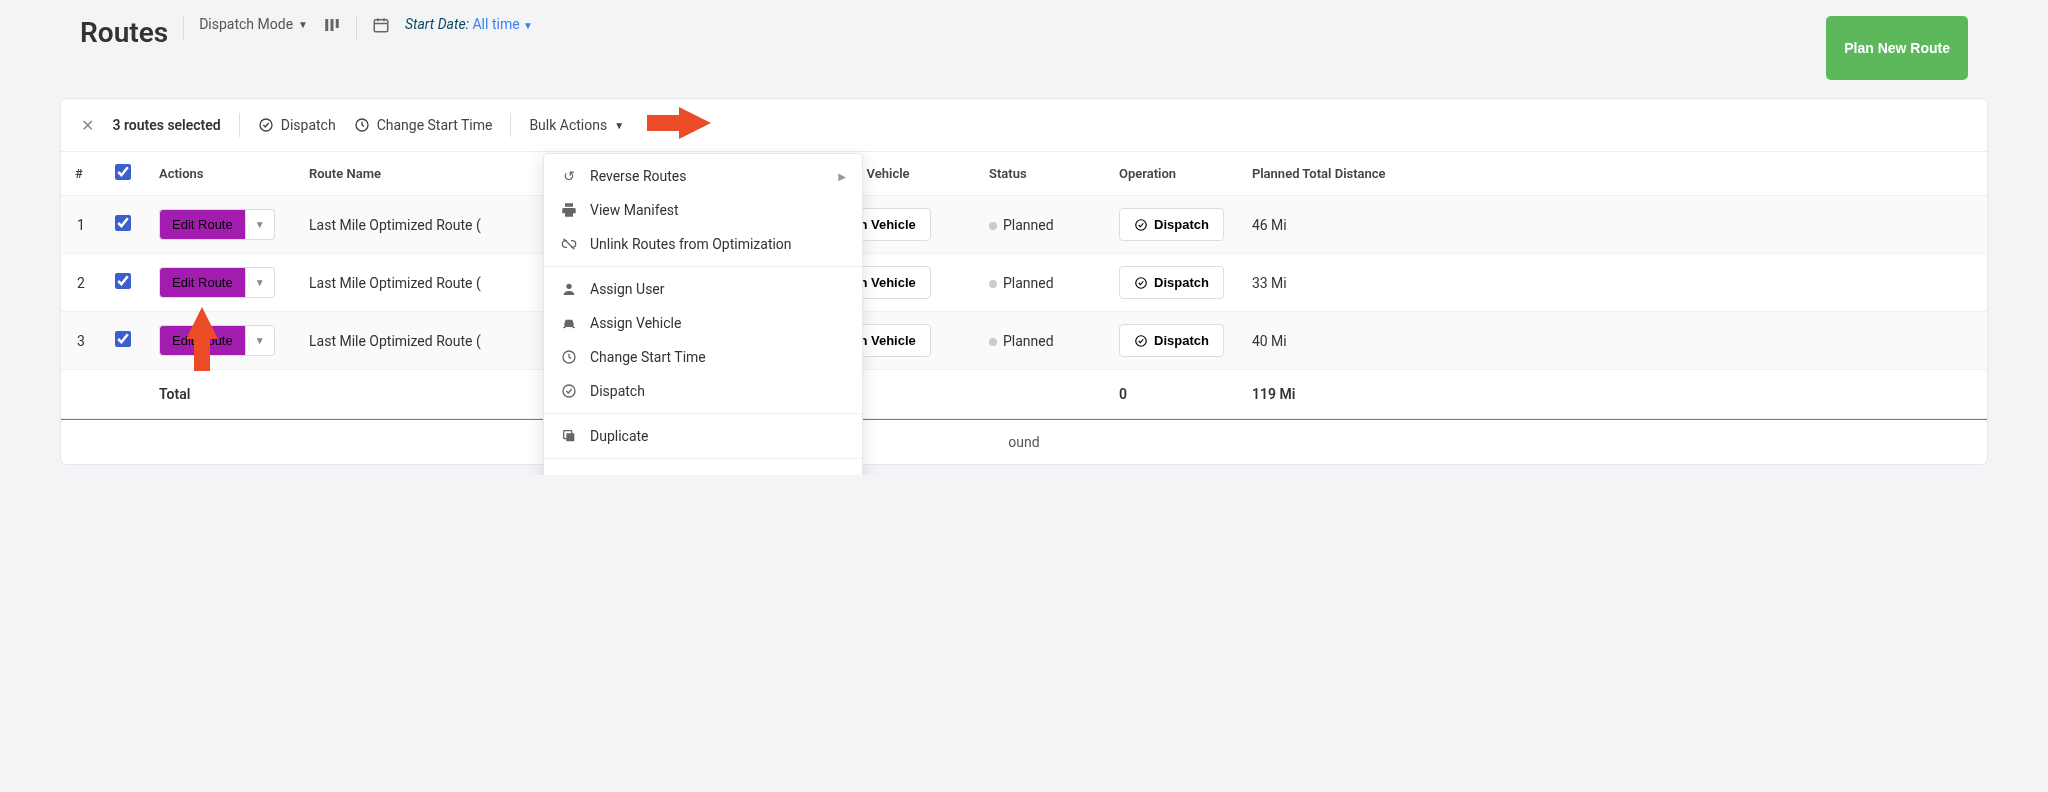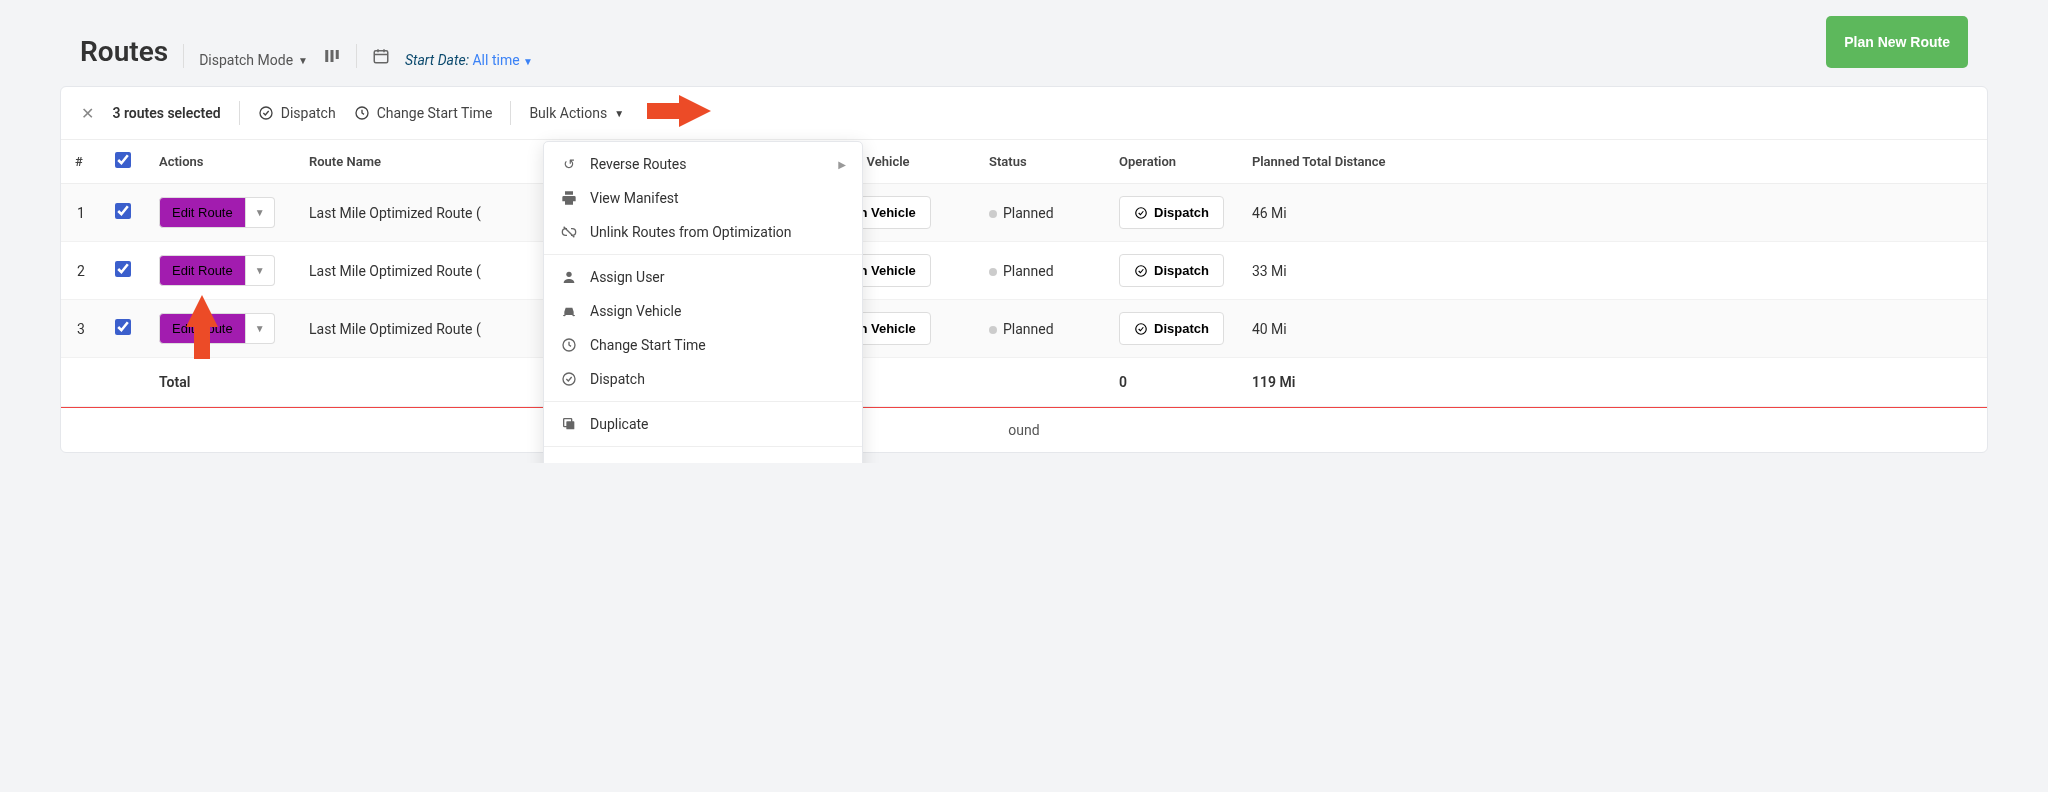--- a/index.html
+++ b/index.html
@@ -1,24 +1,24 @@
 <!DOCTYPE html>
 <html><head>
 <meta charset="utf-8">
 <style>
 * { box-sizing: border-box; margin: 0; padding: 0; }
 body { font-family: -apple-system, BlinkMacSystemFont, "Segoe UI", Roboto, sans-serif; background: #f3f4f6; padding: 10px 60px; color: #333; font-size: 14px; }
-.header { display: flex; align-items: flex-end; padding: 6px 20px; gap: 15px; }
+.header { display: flex; align-items: flex-start; padding: 6px 20px; gap: 15px; }
 .title { font-size: 28px; font-weight: 600; color: #333; }
 .vdiv { width: 1px; height: 24px; background: #ddd; }
 .mode-btn { display: flex; align-items: center; gap: 5px; color: #555; cursor: pointer; }
 .icon-btn { color: #666; cursor: pointer; }
 .date-label { color: #0c4a6e; font-style: italic; }
 .date-val { color: #3b82f6; cursor: pointer; }
-.plan-btn { margin-left: auto; background: #5db85c; color: #fff; border: none; padding: 18px 18px; border-radius: 5px; font-weight: 600; cursor: pointer; font-size: 14px; }
+.plan-btn { margin-left: auto; background: #5db85c; color: #fff; border: none; padding: 24px 18px; border-radius: 5px; font-weight: 600; cursor: pointer; font-size: 14px; }
 .panel { background: #fff; border: 1px solid #e5e7eb; border-radius: 6px; margin-top: 12px; position: relative; }
 .filter-bar { display: flex; align-items: center; padding: 14px 20px; gap: 18px; border-bottom: 1px solid #eee; }
 .close-x { color: #888; cursor: pointer; font-size: 16px; }
 .sel-count { font-weight: 600; color: #333; }
 .action-link { display: flex; align-items: center; gap: 7px; color: #444; cursor: pointer; }
 .action-link svg { width:16px; height:16px; }
 .table { width: 100%; border-collapse: collapse; }
 .table th { text-align: left; padding: 12px 14px; font-weight: 600; color: #444; border-bottom: 1px solid #eee; font-size: 13px; background: #fff; }
 .table td { padding: 12px 14px; border-bottom: 1px solid #f1f1f1; vertical-align: middle; }
 .table tr.data-row:nth-child(odd) td { background: #fafafa; }

